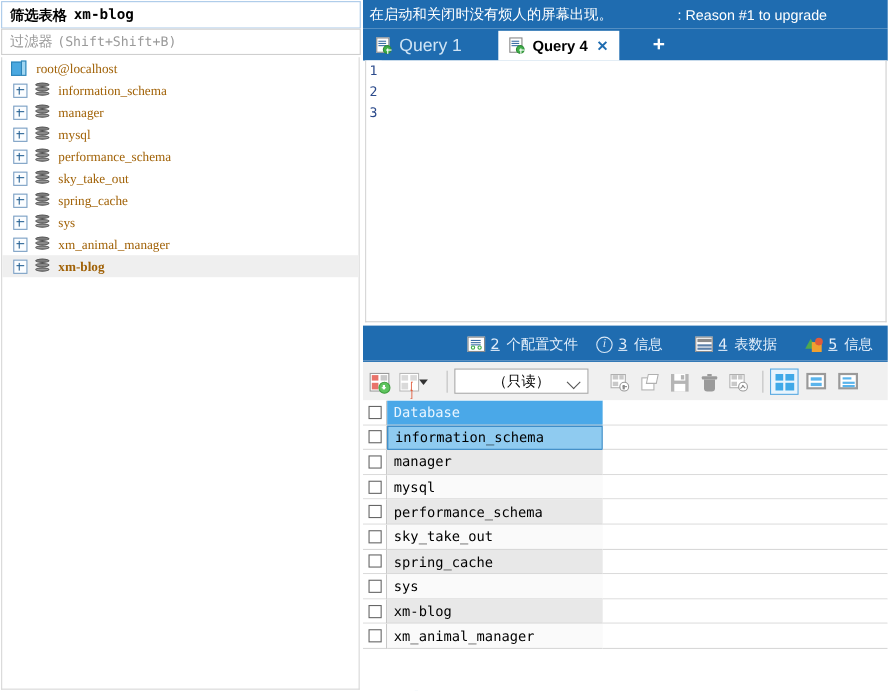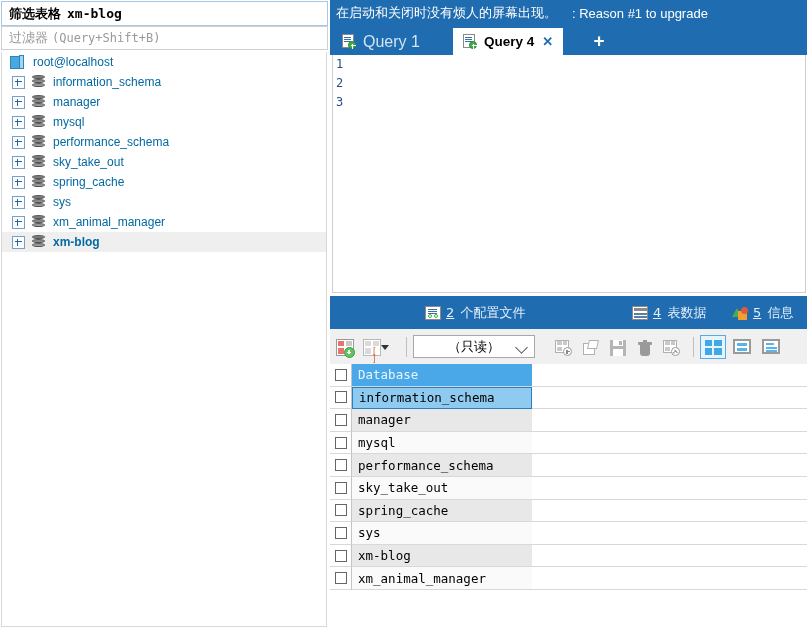--- a/index.html
+++ b/index.html
@@ -57,21 +57,21 @@
     overflow:hidden;
   }
   .tree-row{
     height:20px;display:flex;align-items:center;
     font-family:"DejaVu Sans Mono", monospace;
     font-size:12px;
     white-space:nowrap;
   }
   .tree-row.root{padding-left:8px;}
   .tree-row.selected{background:#efefef;}
-  .tree-row .lbl{font-family:Liberation Sans, sans-serif;font-size:12px;color:#0369a1;}
+  .tree-row .lbl{font-family:Liberation Serif, serif;font-size:12px;color:#a16207;}
   .tree-row.selected .lbl{font-weight:bold;}
   .expander{
     width:11px;height:11px;margin-left:10px;margin-right:7px;
     border:1px solid #7a9fc4;background:#fbfdff;
     position:relative;flex:0 0 auto;
   }
   .expander:before,.expander:after{
     content:"";position:absolute;background:#2a6496;
   }
   .expander:before{left:2px;top:4px;width:7px;height:1px;}
@@ -99,20 +99,21 @@
   }
   .promo-bar{
     position:absolute;left:0;top:0;width:477px;height:26px;
     background:#1f6cb0;
     color:#ffffff;
     display:flex;align-items:center;
     padding-left:6px;
     box-sizing:border-box;
     white-space:nowrap;
     overflow:hidden;
+    gap:44px;
   }
   .promo-bar .cn{font-family:"DejaVu Sans", sans-serif;font-size:13px;}
   .promo-bar .en{font-family:"Liberation Sans", sans-serif;font-size:13px;margin-left:15px;}
 
   .tabstrip{
     position:absolute;left:0;top:26px;width:477px;height:29px;
     background:#1f6cb0;
     box-sizing:border-box;
   }
   .qtab{
@@ -305,21 +306,21 @@
   .dg-row{
     display:flex;height:22.6px;align-items:stretch;
   }
   .dg-check{
     width:22px;flex:0 0 auto;
     background:#fff;border-right:1px solid #c4c4c4;border-bottom:1px solid #d8d8d8;
     display:flex;align-items:center;justify-content:center;box-sizing:border-box;
   }
   .dg-check .box{width:12px;height:12px;border:1.5px solid #666;background:#fff;box-sizing:border-box;}
   .dg-cell{
-    width:180px;flex:0 0 auto;
+    width:196px;flex:0 0 auto;
     display:flex;align-items:center;
     padding-left:6px;box-sizing:border-box;
     border-bottom:1px solid #d8d8d8;
     font-family:"DejaVu Sans Mono", monospace;
     font-size:12.5px;
     color:#000;
     white-space:nowrap;
   }
   .dg-rest{flex:1 1 auto;background:#fff;border-bottom:1px solid #d8d8d8;}
   .dg-row.header .dg-cell{background:#4aa8e8;color:#e8f5ff;}
@@ -335,21 +336,21 @@
 
   <div class="left-panel">
 
     <div class="filter-title">
       <span class="cn">筛选表格</span>
       <span class="mono">xm-blog</span>
     </div>
 
     <div class="filter-input">
       <span class="cn">过滤器</span>
-      <span class="mono">(Query+Shift+B)</span>
+      <span class="mono">(Shift+Shift+B)</span>
     </div>
 
     <div class="tree">
 
       <div class="tree-row root">
         <span class="conn-icon">
             <span class="b1"></span>
             <span class="b2"></span>
           </span>
         <span class="lbl">root@localhost</span>
@@ -495,20 +496,24 @@
         <span class="rtab-icon ic-prof">
             <span class="ln a"></span>
             <span class="ln b"></span>
             <span class="ln c"></span>
             <span class="w1"></span>
             <span class="w2"></span>
           </span>
         <span class="rlabel"><span class="rnum">2</span> <span>个配置文件</span></span>
       </div>
 
+      <div class="rtab" style="left:205px;">
+        <span class="rtab-icon ic-info"></span>
+        <span class="rlabel"><span class="rnum">3</span> <span>信息</span></span>
+      </div>
 
       <div class="rtab" style="left:295px;justify-content:center;">
         <span class="rtab-icon ic-table">
             <span class="hd"></span>
             <span class="r r1"></span>
             <span class="r r2"></span>
           </span>
         <span class="rlabel"><span class="rnum">4</span> <span>表数据</span></span>
       </div>
 

